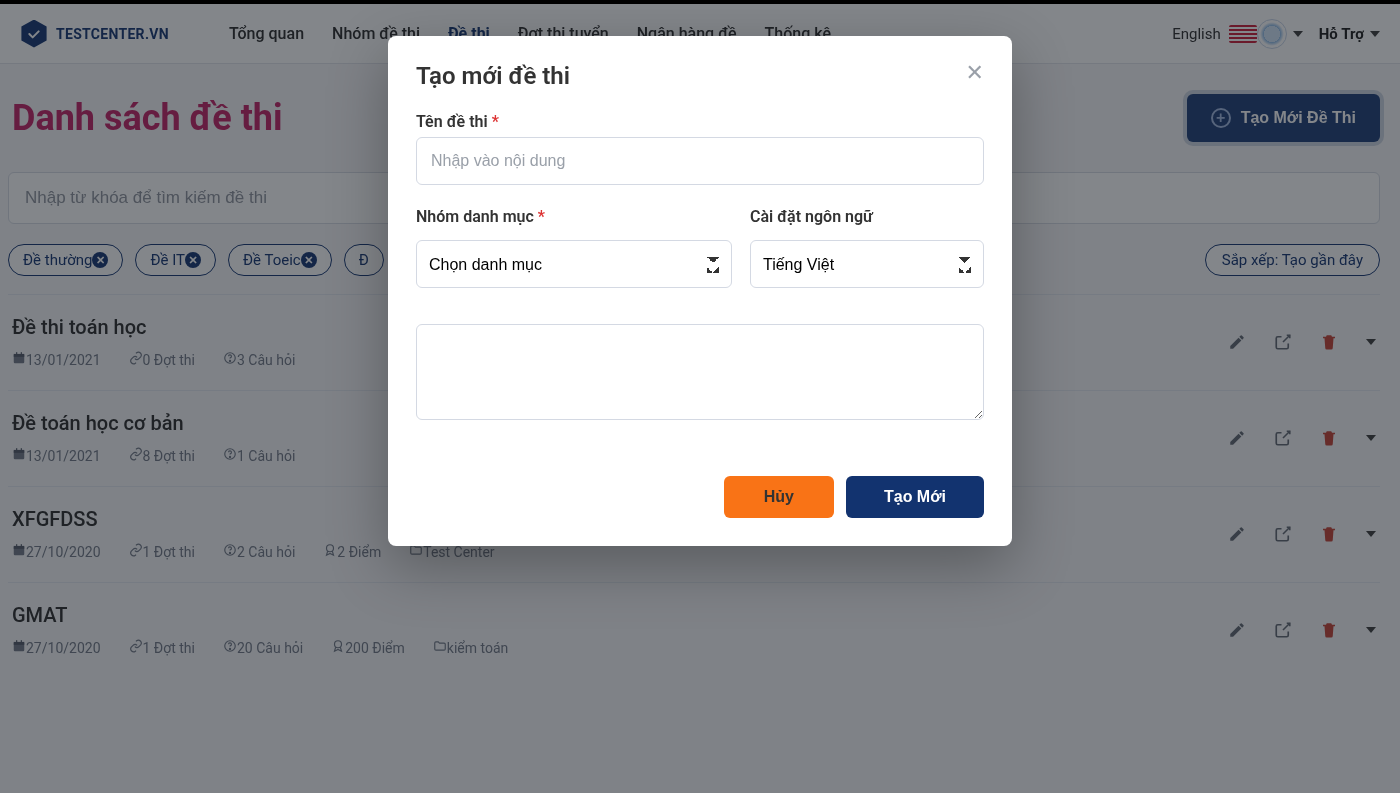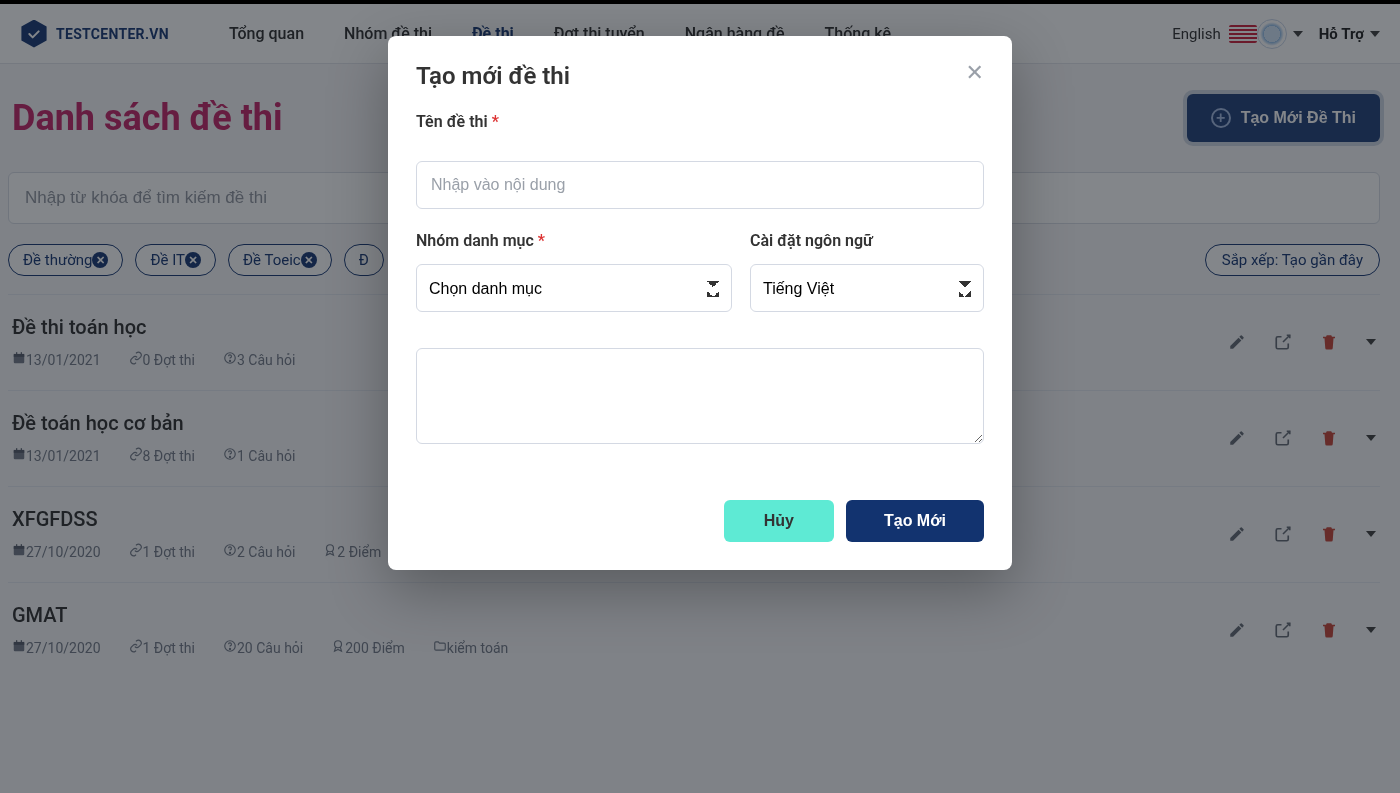--- a/index.html
+++ b/index.html
@@ -30,21 +30,21 @@
   .logo-hex {
     width: 28px; height: 28px;
     background: #0a2c6b;
     clip-path: polygon(50% 0%, 95% 25%, 95% 75%, 50% 100%, 5% 75%, 5% 25%);
     display: flex; align-items: center; justify-content: center;
     margin-right: 8px;
   }
   .logo-hex svg { width: 16px; height: 16px; }
   .logo-text { font-weight: 700; color: #0a2c6b; font-size: 14px; letter-spacing: .3px; }
 
-  .nav-menu { display: flex; margin-left: 60px; gap: 40px; }
+  .nav-menu { display: flex; margin-left: 60px; gap: 28px; }
   .nav-item { font-size: 16px; color: #222; font-weight: 500; cursor: pointer; }
   .nav-item.active { color: #0a2c6b; font-weight: 700; border-bottom: 3px solid #0a2c6b; padding-bottom: 18px; margin-bottom: -20px; }
 
   .nav-right { margin-left: auto; display: flex; align-items: center; }
   .lang { display: flex; align-items: center; gap: 8px; font-size: 15px; color: #222; cursor: pointer; }
   .flag {
     width: 28px; height: 18px; background:
       repeating-linear-gradient(0deg, #c8102e 0 2px, #fff 2px 4px),
       #012169;
     border-radius: 2px; position: relative; overflow: hidden;
@@ -123,21 +123,21 @@
     padding: 26px 28px 28px; box-shadow: 0 20px 60px rgba(0,0,0,.3);
   }
   .modal-head { display:flex; justify-content:space-between; align-items:flex-start; }
   .modal-title { font-size: 24px; font-weight: 600; color:#333; }
   .modal-close { font-size: 22px; color:#9aa0a9; cursor:pointer; line-height:1; }
   .field { margin-top: 22px; }
   .flabel { font-size: 16px; font-weight: 600; color:#333; }
   .req { color:#d33; }
   .ftext {
     width:100%; height:48px; border:1px solid #d4d9e3; border-radius:6px;
-    margin-top:30px; padding:0 14px; font-size:16px;
+    margin-top:6px; padding:0 14px; font-size:16px;
   }
   .ftext::placeholder{ color:#9aa0a9; }
   .two-col { display:flex; gap: 18px; margin-top: 22px; }
   .fcol-a { flex: 1.35; }
   .fcol-b { flex: 1; }
   .fselect {
     width:100%; height:48px; border:1px solid #d4d9e3; border-radius:6px;
     margin-top:14px; padding:0 12px; font-size:16px; background:#fff;
     appearance:none; -webkit-appearance:none;
     background-image:
@@ -150,21 +150,21 @@
       calc(100% - 18px) 26px, calc(100% - 12px) 26px;
     background-size: 6px 6px;
     background-repeat:no-repeat;
   }
   .ftextarea {
     width:100%; height:96px; border:1px solid #d4d9e3; border-radius:6px;
     margin-top:14px; padding:10px 12px; font-size:16px; resize:vertical;
   }
   .modal-foot { display:flex; justify-content:flex-end; gap:12px; margin-top: 52px; }
   .btn-cancel {
-    background:#5eead4; border:none; padding:12px 40px; border-radius:6px;
+    background:#f97316; border:none; padding:12px 40px; border-radius:6px;
     font-size:16px; font-weight:600; color:#333; cursor:pointer;
   }
   .btn-submit {
     background:#12336f; border:none; padding:12px 38px; border-radius:6px;
     font-size:16px; font-weight:600; color:#fff; cursor:pointer;
   }
 
   
   .ic { width:14px; height:14px; display:inline-flex; }
 </style>

